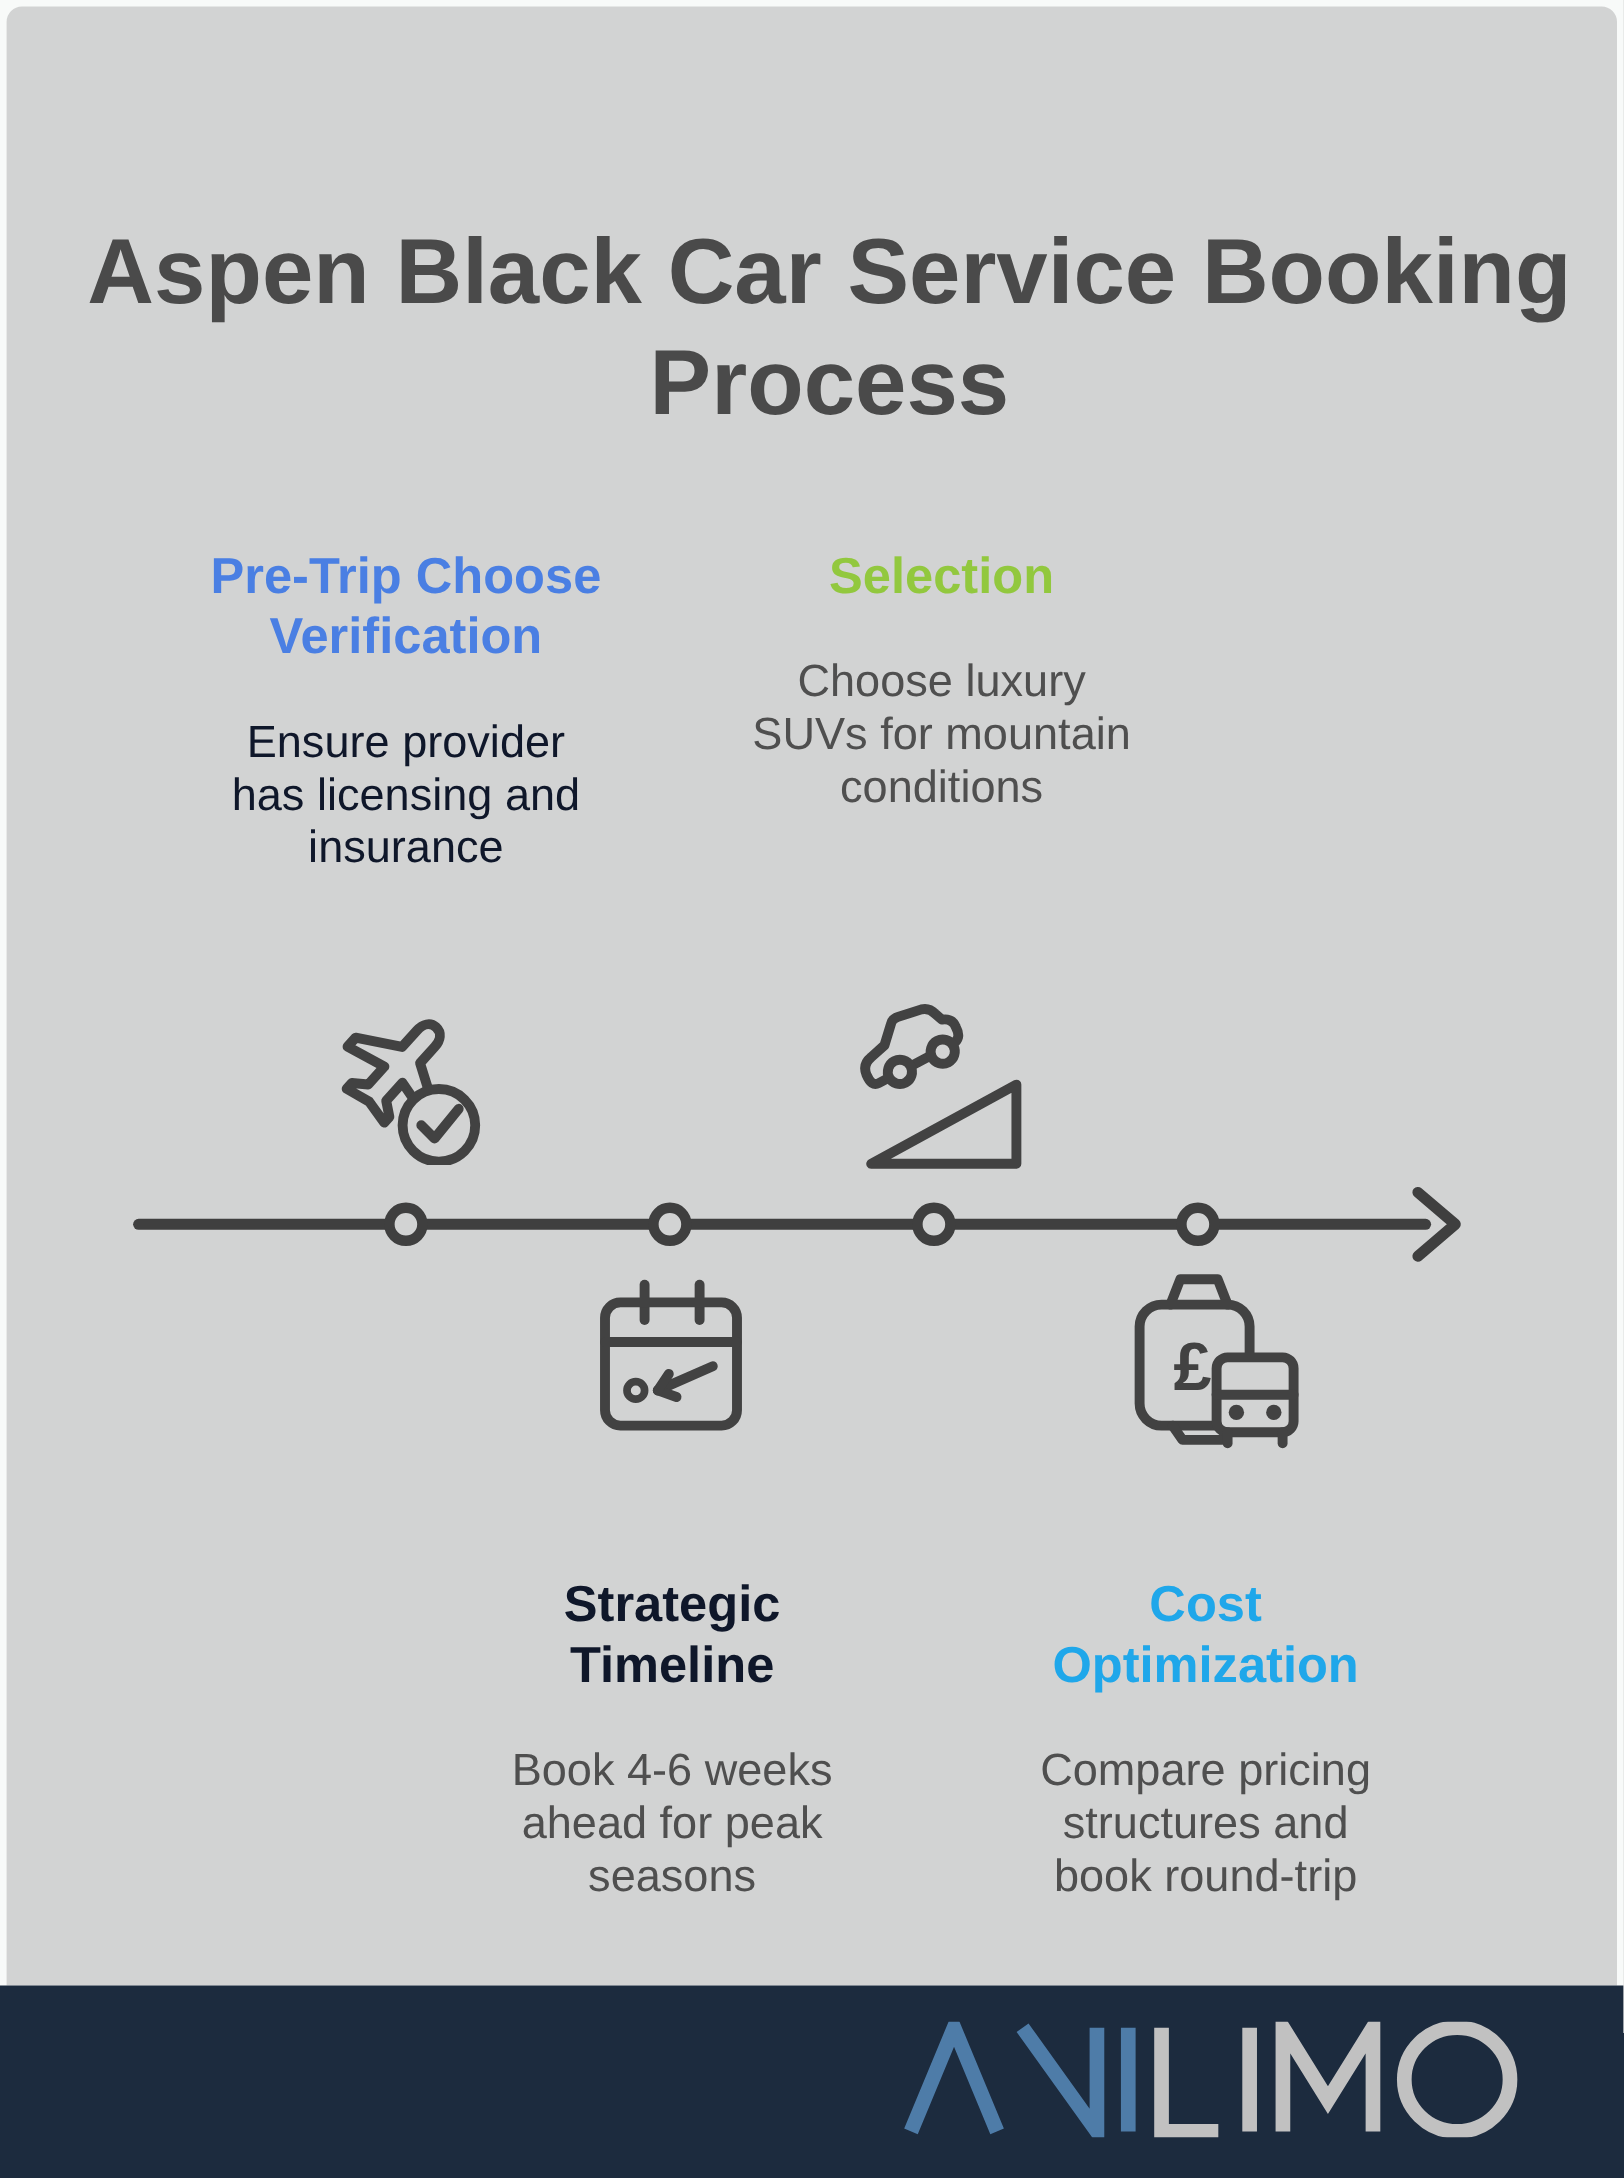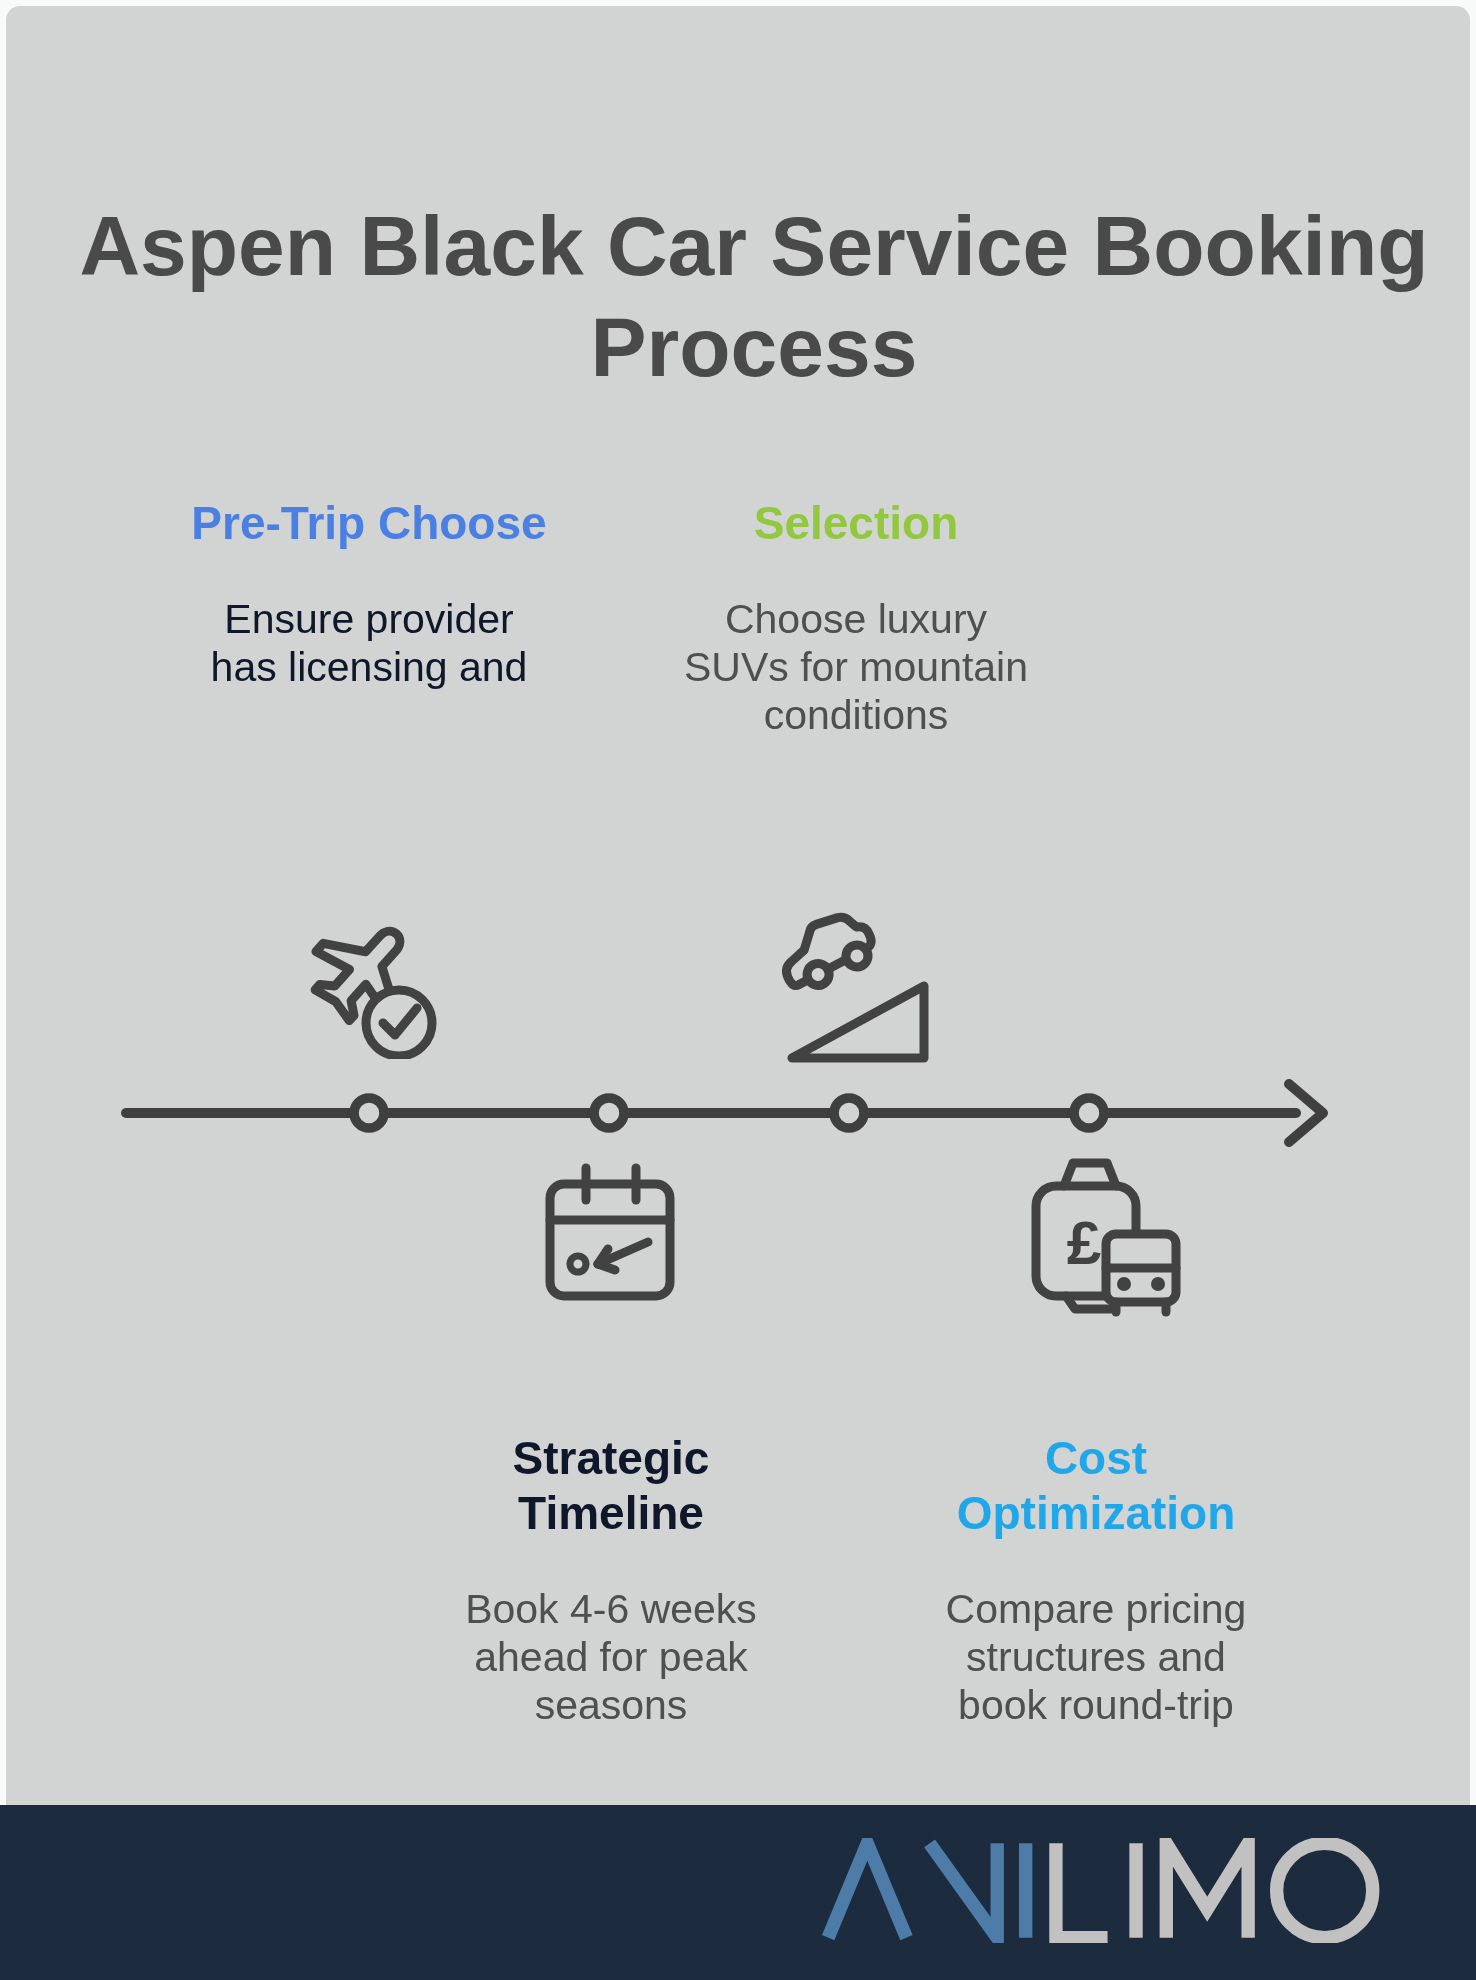--- a/index.html
+++ b/index.html
@@ -44,24 +44,26 @@
 <div class="canvas" style="background: rgb(210, 211, 211);">
 
   <div class="main-title" style="color: rgb(74, 74, 74);">
     <div>Aspen Black Car Service Booking</div>
     <div>Process</div>
   </div>
 
   <div class="step step-1">
     <div class="step-title" style="color: rgb(74, 127, 227);">
       <div>Pre-Trip Choose</div>
+      <div>Verification</div>
     </div>
     <div class="step-desc" style="color: #0f172a;">
       <div>Ensure provider</div>
       <div>has licensing and</div>
+      <div>insurance</div>
     </div>
   </div>
 
   <div class="step step-2">
     <div class="step-title" style="color: rgb(146, 200, 62);">
       <div>Selection</div>
     </div>
     <div class="step-desc" style="color: rgb(79, 79, 79);">
       <div>Choose luxury</div>
       <div>SUVs for mountain</div>

